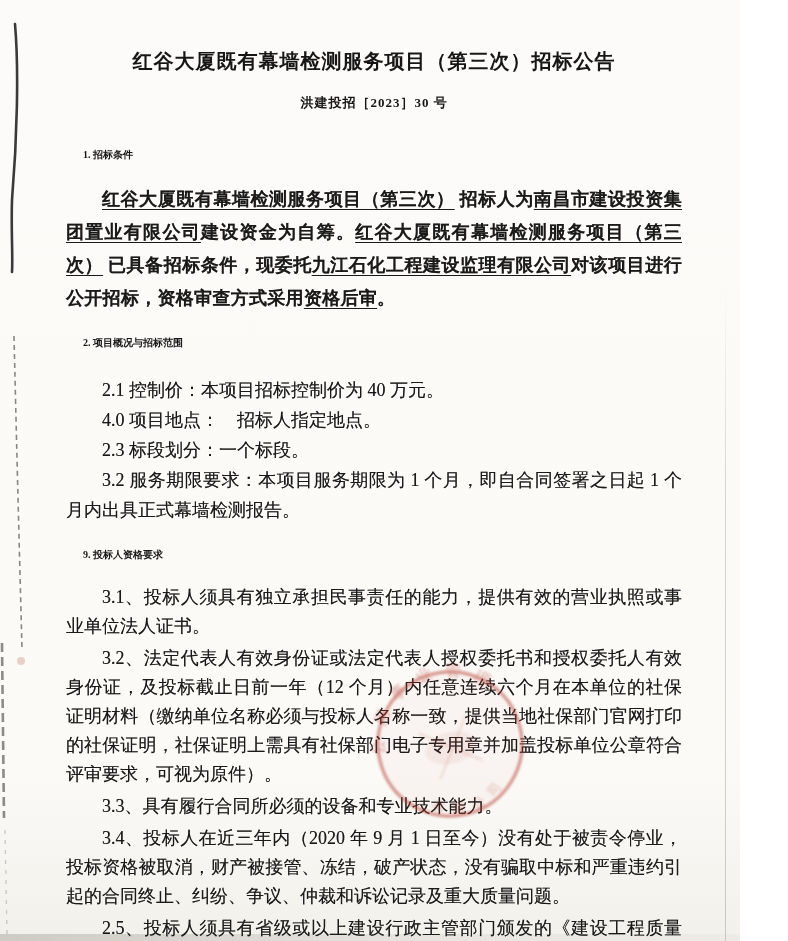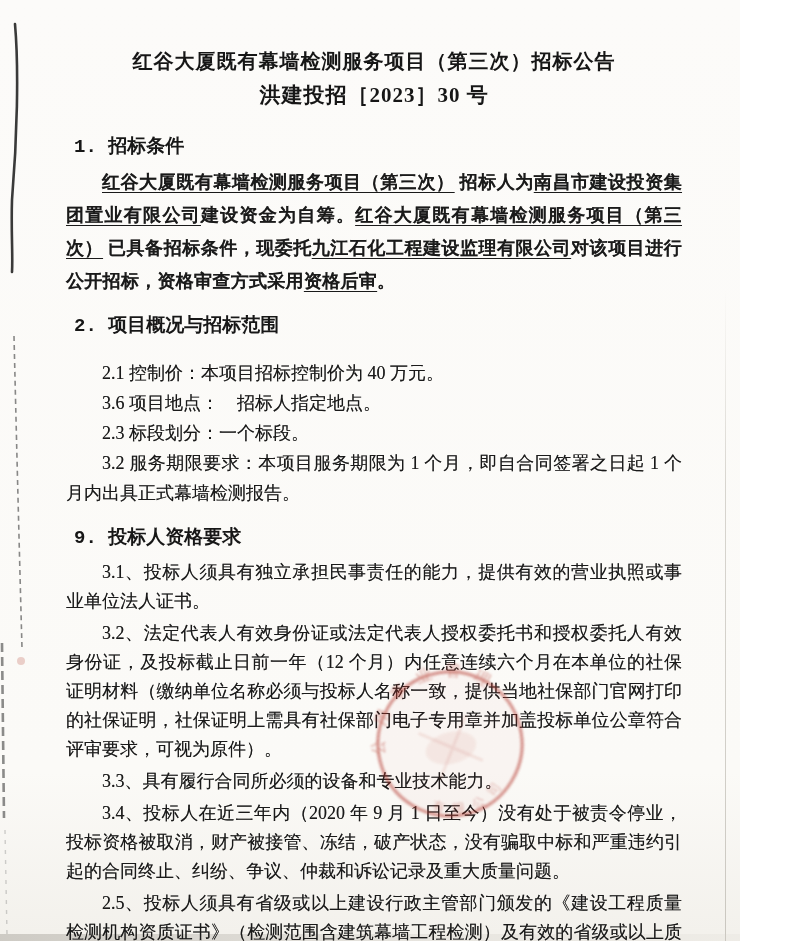--- a/index.html
+++ b/index.html
@@ -19,34 +19,34 @@
   .doc-title{
     margin:0;
     text-align:center;
     font-size:20px;
     font-weight:700;
     letter-spacing:1px;
     line-height:30px;
     color:#161616;
   }
   .doc-number{
-    margin:5px 0 0 0;
+    margin:13px 0 0 0;
     text-align:center;
-    font-size:21px;
+    font-size:13px;
     font-weight:700;
     letter-spacing:1px;
     line-height:28px;
     color:#161616;
   }
   .sec-heading{
-    font-family:Liberation Mono, monospace;
-    font-size:19px;
+    font-family:Liberation Serif, serif;
+    font-size:10px;
     font-weight:700;
     color:#171717;
-    margin:8px;
+    margin:17px;
     line-height:22px;
   }
   .sec1-heading{margin-top:27px;}
   .sec2-heading{margin-top:17px;}
   .sec3-heading{margin-top:19px;}
   p.body{
     margin:0;
     font-size:18px;
     text-align:justify;
     text-indent:2em;
@@ -134,21 +134,21 @@
 
     <h1 class="doc-title">红谷大厦既有幕墙检测服务项目（第三次）招标公告</h1>
     <h2 class="doc-number">洪建投招［2023］30 号</h2>
 
     <h3 class="sec-heading sec1-heading">1. 招标条件</h3>
     <p class="body sec1-para"><span class="u">红谷大厦既有幕墙检测服务项目（第三次）</span><span> 招标人为</span><span class="u">南昌市建设投资集团置业有限公司</span><span>建设资金为自筹。</span><span class="u">红谷大厦既有幕墙检测服务项目（第三次）</span><span> 已具备招标条件，现委托</span><span class="u">九江石化工程建设监理有限公司</span><span>对该项目进行公开招标，资格审查方式采用</span><span class="u">资格后审</span><span>。</span></p>
 
     <h3 class="sec-heading sec2-heading">2. 项目概况与招标范围</h3>
     <div class="sec2-block">
       <p class="body">2.1 控制价：本项目招标控制价为 40 万元。</p>
-      <p class="body">3.6 项目地点：　招标人指定地点。</p>
+      <p class="body">4.0 项目地点：　招标人指定地点。</p>
       <p class="body">2.3 标段划分：一个标段。</p>
       <p class="body">3.2 服务期限要求：本项目服务期限为 1 个月，即自合同签署之日起 1 个月内出具正式幕墙检测报告。</p>
     </div>
 
     <h3 class="sec-heading sec3-heading">9. 投标人资格要求</h3>
     <div class="sec3-block">
       <p class="body">3.1、投标人须具有独立承担民事责任的能力，提供有效的营业执照或事业单位法人证书。</p>
       <p class="body">3.2、法定代表人有效身份证或法定代表人授权委托书和授权委托人有效身份证，及投标截止日前一年（12 个月）内任意连续六个月在本单位的社保证明材料（缴纳单位名称必须与投标人名称一致，提供当地社保部门官网打印的社保证明，社保证明上需具有社保部门电子专用章并加盖投标单位公章符合评审要求，可视为原件）。</p>
       <p class="body">3.3、具有履行合同所必须的设备和专业技术能力。</p>
       <p class="body">3.4、投标人在近三年内（2020 年 9 月 1 日至今）没有处于被责令停业，投标资格被取消，财产被接管、冻结，破产状态，没有骗取中标和严重违约引起的合同终止、纠纷、争议、仲裁和诉讼记录及重大质量问题。</p>

